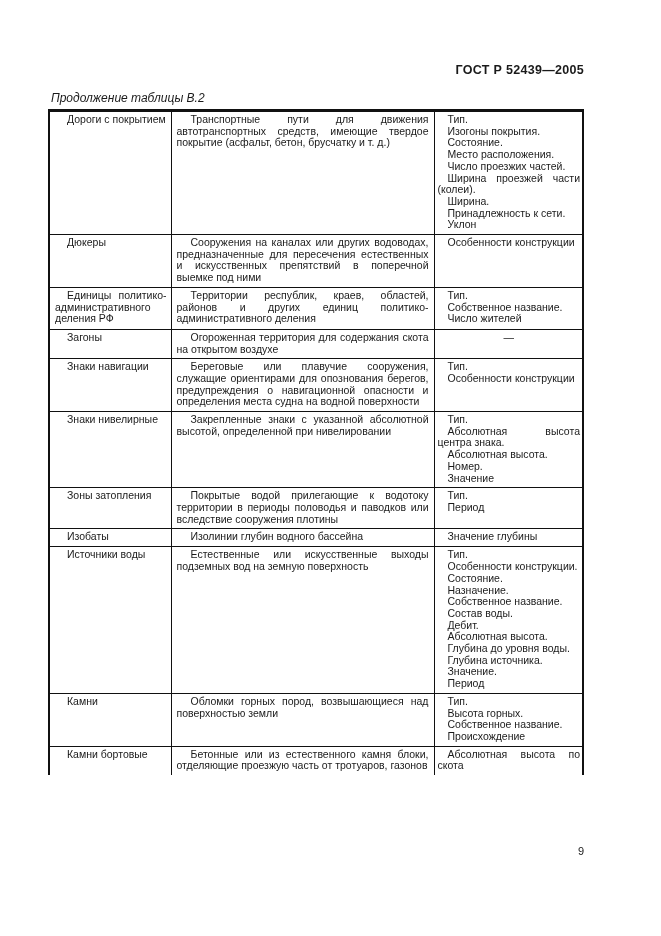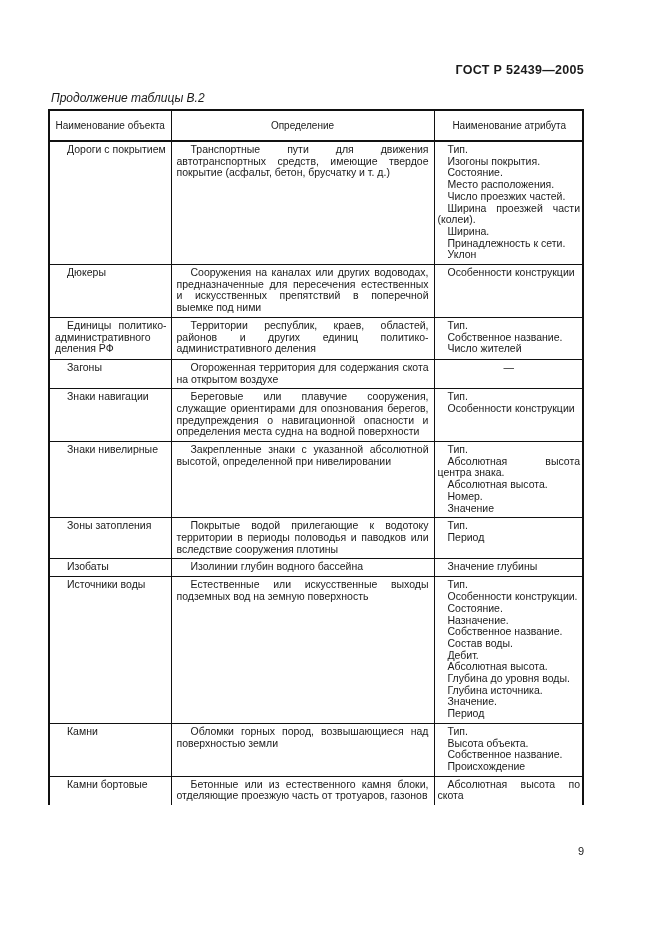--- a/index.html
+++ b/index.html
@@ -98,25 +98,20 @@
 <div class="table-caption">Продолжение таблицы В.2</div>
 
 <div class="table-frame">
   <table class="main">
     <colgroup>
         <col class="c1">
         <col class="c2">
         <col class="c3">
       </colgroup>
     <tbody>
-      <tr class="header" style="height:30px">
-        <th>Наименование объекта</th>
-        <th>Определение</th>
-        <th>Наименование атрибута</th>
-      </tr>
       <tr style="height:115px">
         <td class="c1">
             <p class="obj">Дороги с покрытием</p>
           </td>
         <td class="c2">
             <p class="def">Транспортные пути для движения автотранспортных средств, имеющие твердое покрытие (асфальт, бетон, брусчатку и т. д.)</p>
           </td>
         <td class="c3">
             <p class="attr">Тип.</p>
             <p class="attr">Изогоны покрытия.</p>
@@ -238,21 +233,21 @@
       </tr>
       <tr style="height:48px">
         <td class="c1">
             <p class="obj">Камни</p>
           </td>
         <td class="c2">
             <p class="def">Обломки горных пород, возвышающиеся над поверхностью земли</p>
           </td>
         <td class="c3">
             <p class="attr">Тип.</p>
-            <p class="attr">Высота объекта.</p>
+            <p class="attr">Высота горных.</p>
             <p class="attr">Собственное название.</p>
             <p class="attr">Происхождение</p>
           </td>
       </tr>
       <tr style="height:26px">
         <td class="c1">
             <p class="obj">Камни бортовые</p>
           </td>
         <td class="c2">
             <p class="def">Бетонные или из естественного камня блоки, отделяющие проезжую часть от тротуаров, газонов</p>

